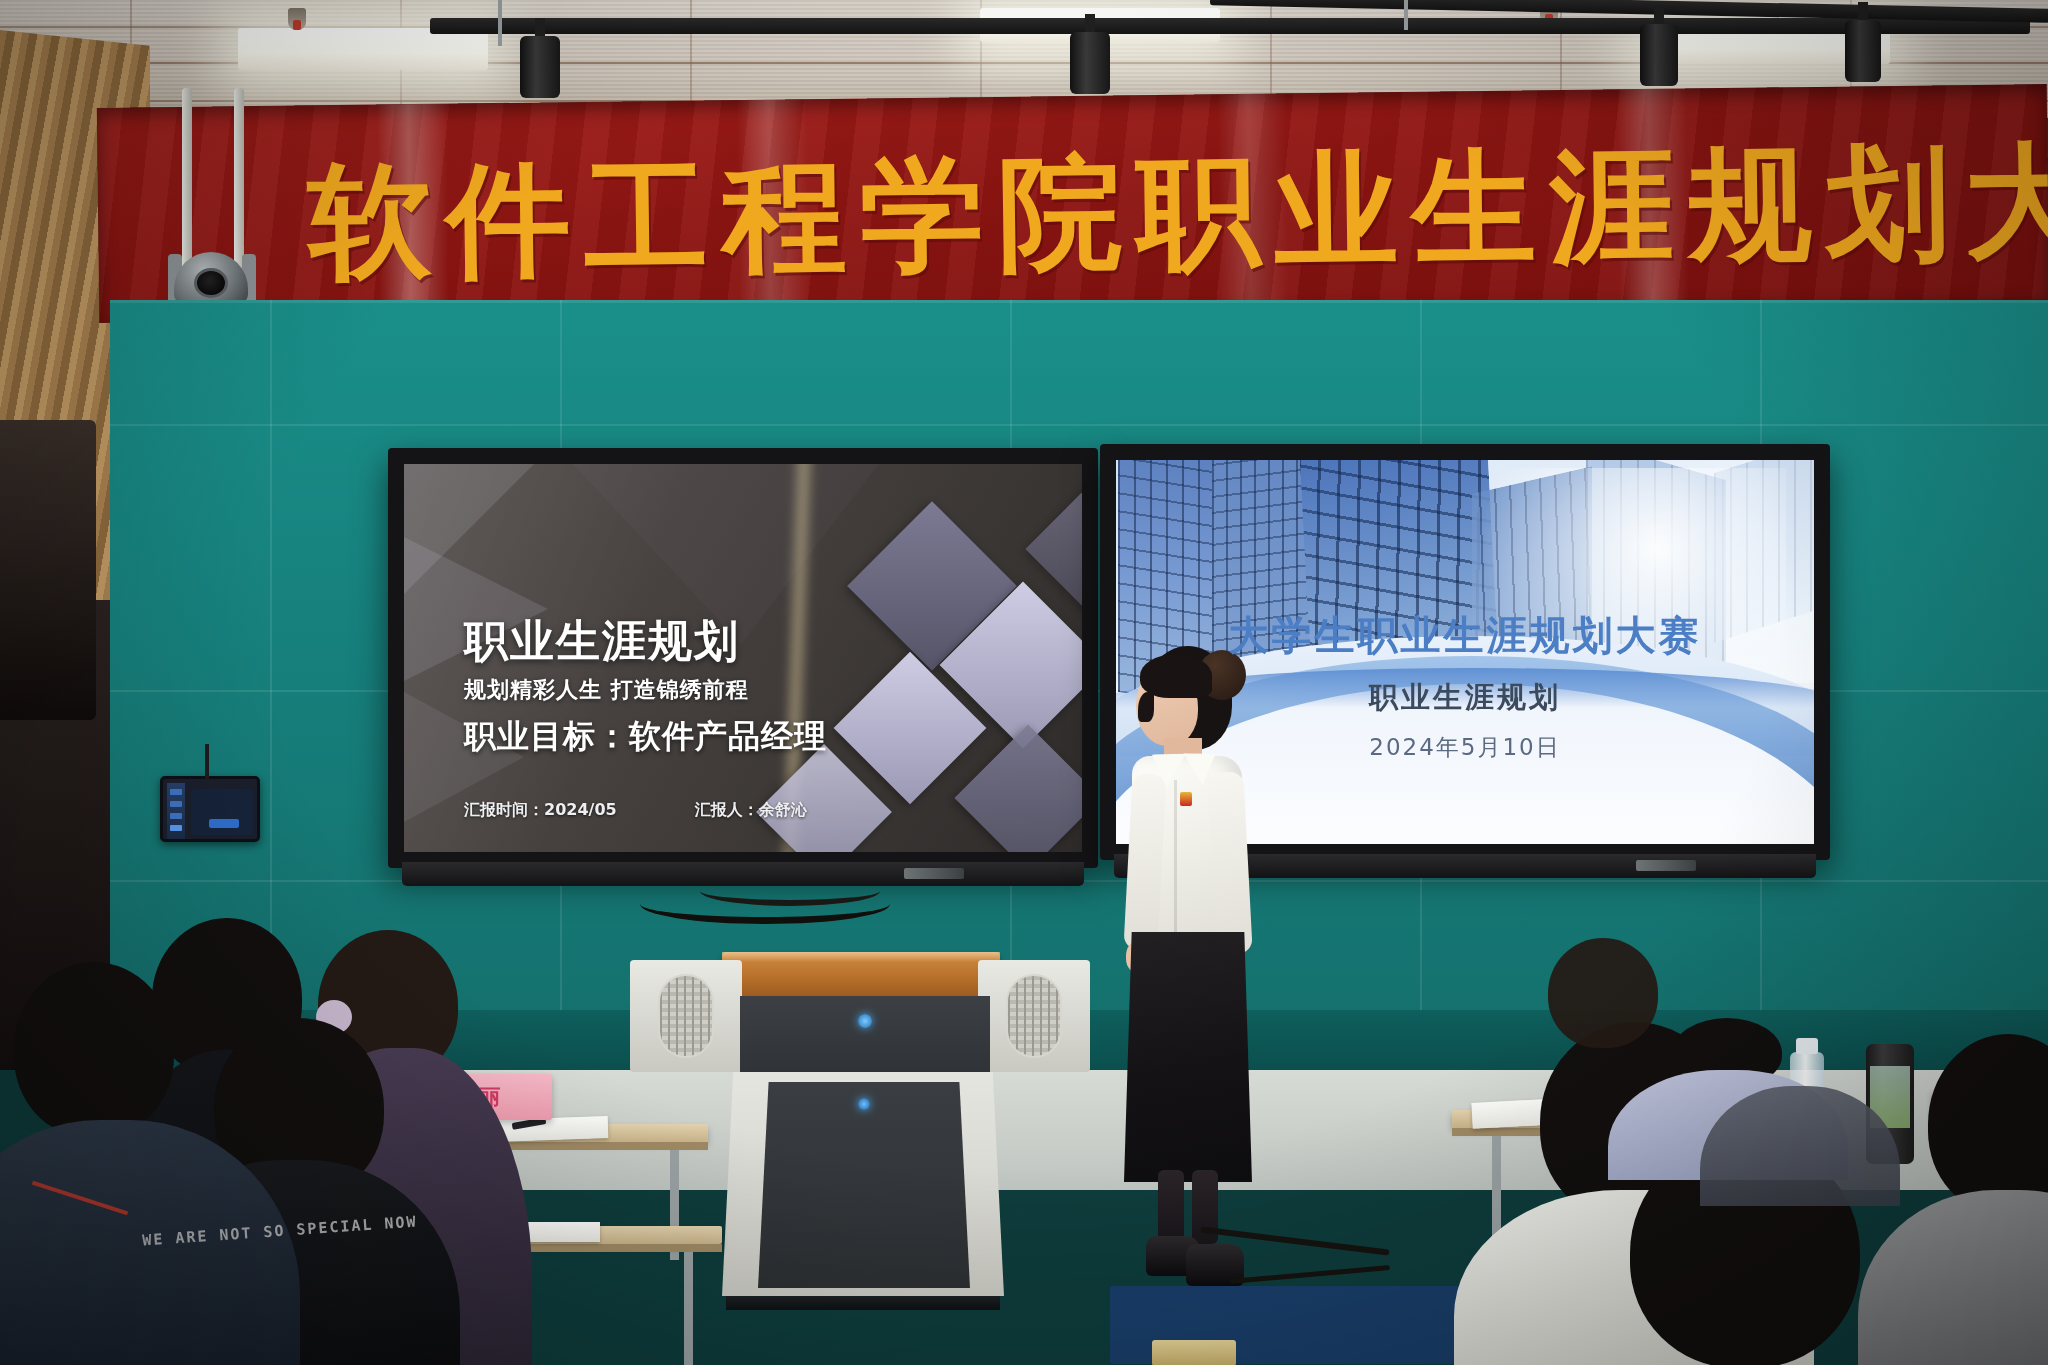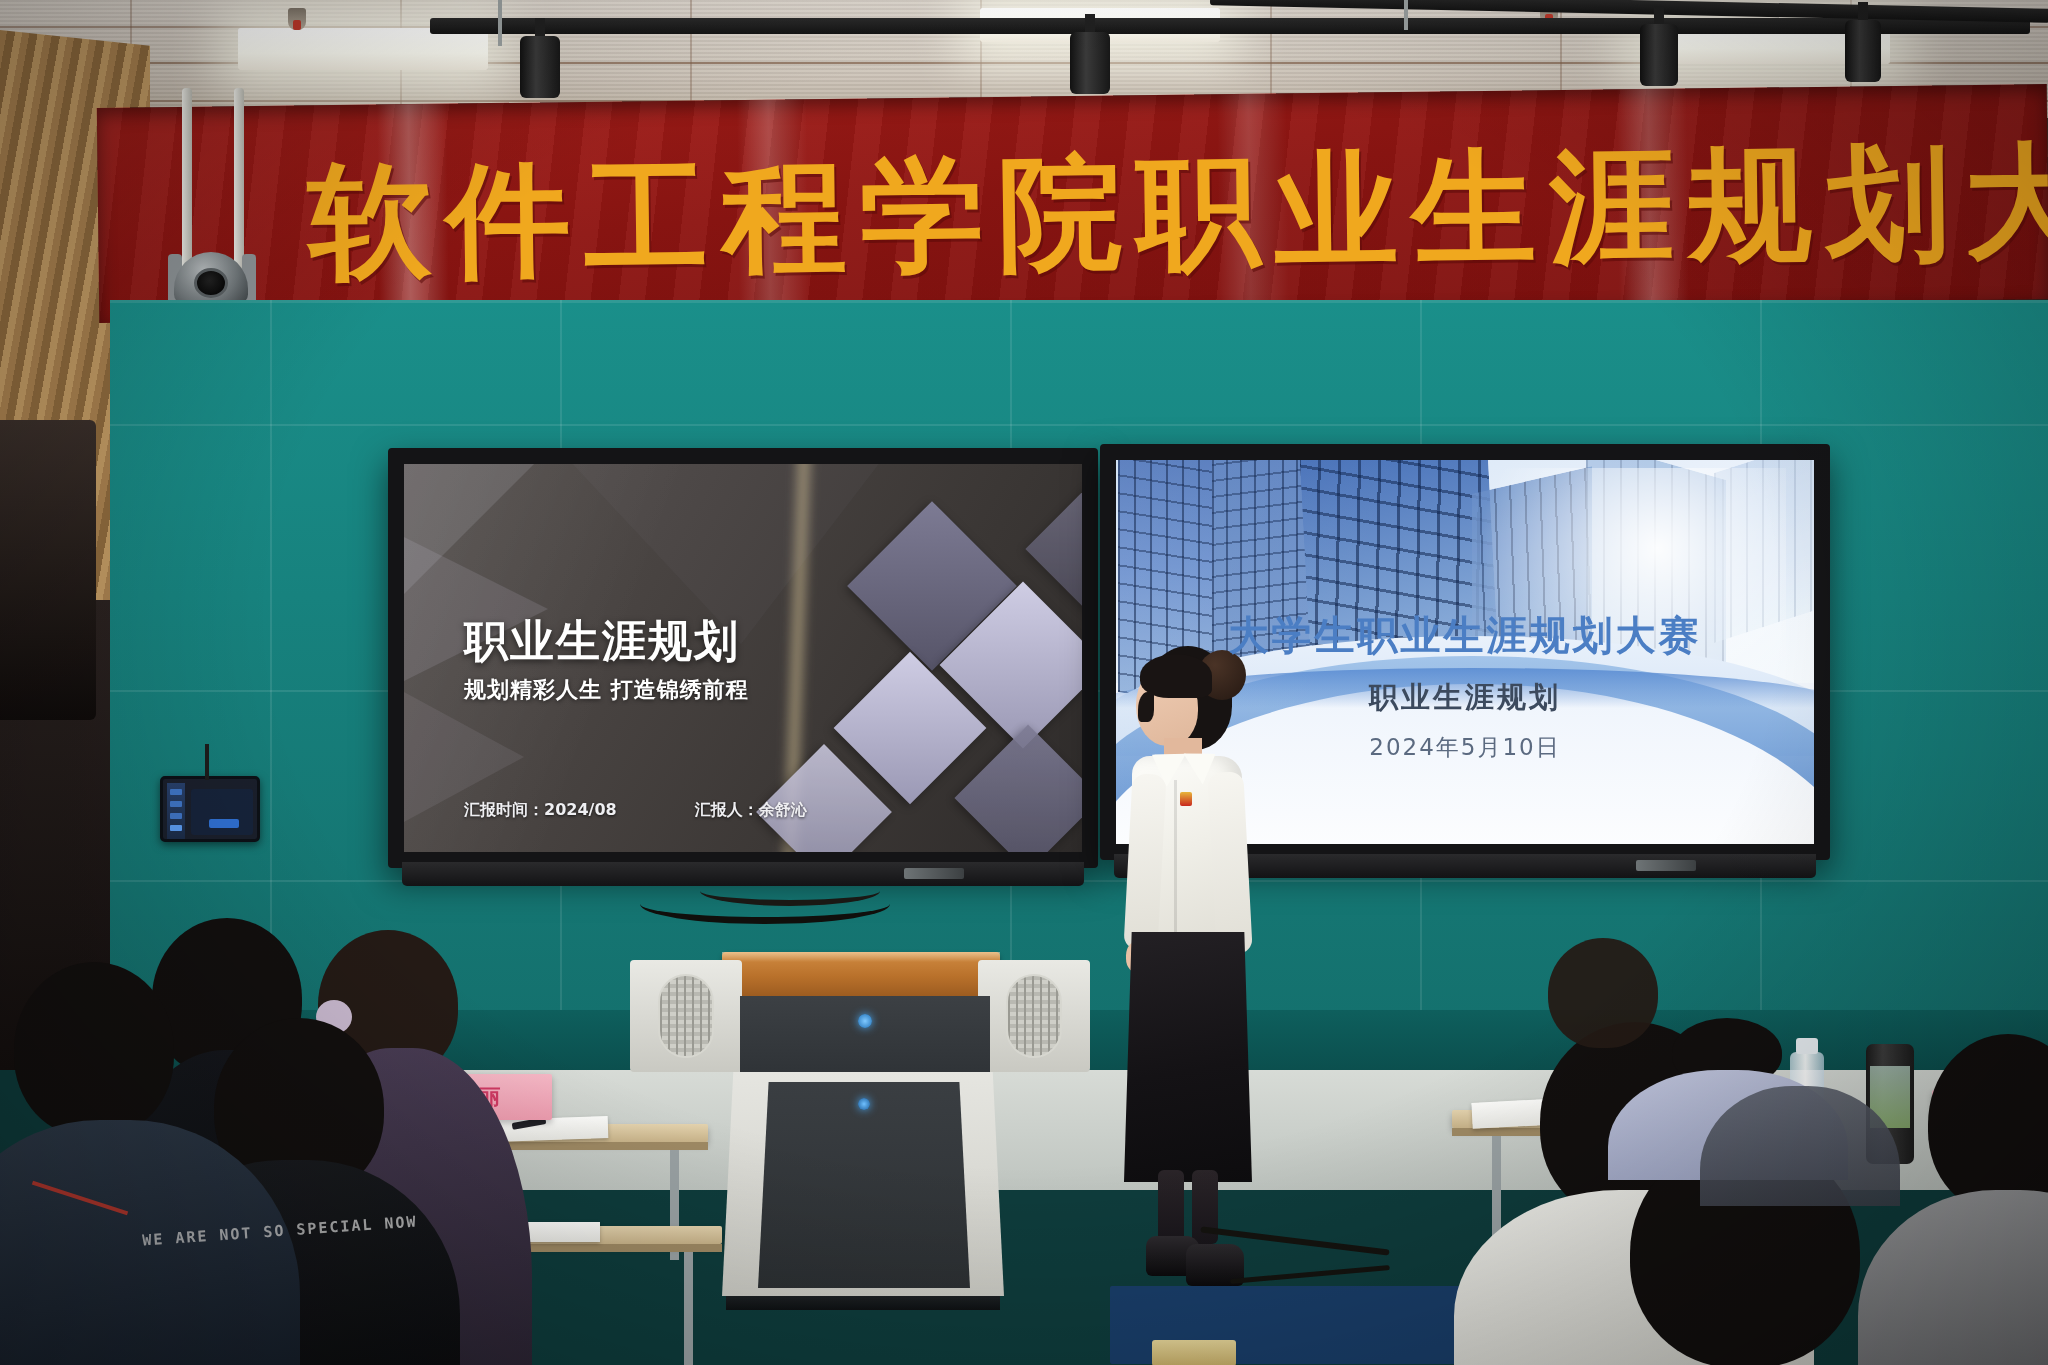--- a/index.html
+++ b/index.html
@@ -450,23 +450,24 @@
       <div class="sl-diamond dk" style="left:468px; top:62px; width:120px; height:120px;"></div>
       <div class="sl-diamond" style="left:560px; top:142px; width:118px; height:118px;"></div>
       <div class="sl-diamond" style="left:452px; top:210px; width:108px; height:108px;"></div>
       <div class="sl-diamond dk" style="left:572px; top:282px; width:104px; height:104px; opacity:.9;"></div>
       <div class="sl-diamond" style="left:372px; top:300px; width:96px; height:96px; opacity:.85;"></div>
       <div class="sl-diamond dk" style="left:640px; top:40px; width:90px; height:90px; opacity:.7;"></div>
 
       <div class="sl-text">
         <div class="sl-title">职业生涯规划</div>
         <div class="sl-sub">规划精彩人生  打造锦绣前程</div>
+        <div class="sl-goal">职业目标：软件产品经理</div>
       </div>
       <div class="sl-meta">
-        <span>汇报时间：2024/08</span>
+        <span>汇报时间：2024/05</span>
         <span>汇报人：余舒沁</span>
       </div>
     </div>
     <div class="bezel-sheen"></div>
   </div>
   <div class="disp-chin" style="left:402px; top:862px; width:682px;">
     <div class="logo"></div>
   </div>
 
   <div class="display" style="left:1100px; top:444px; width:730px; height:416px;">

